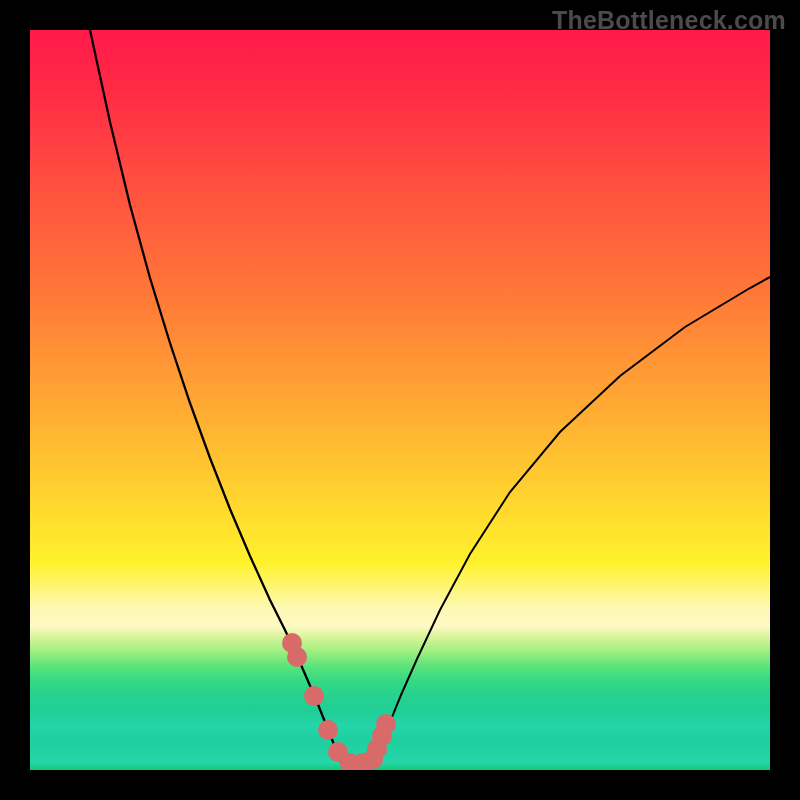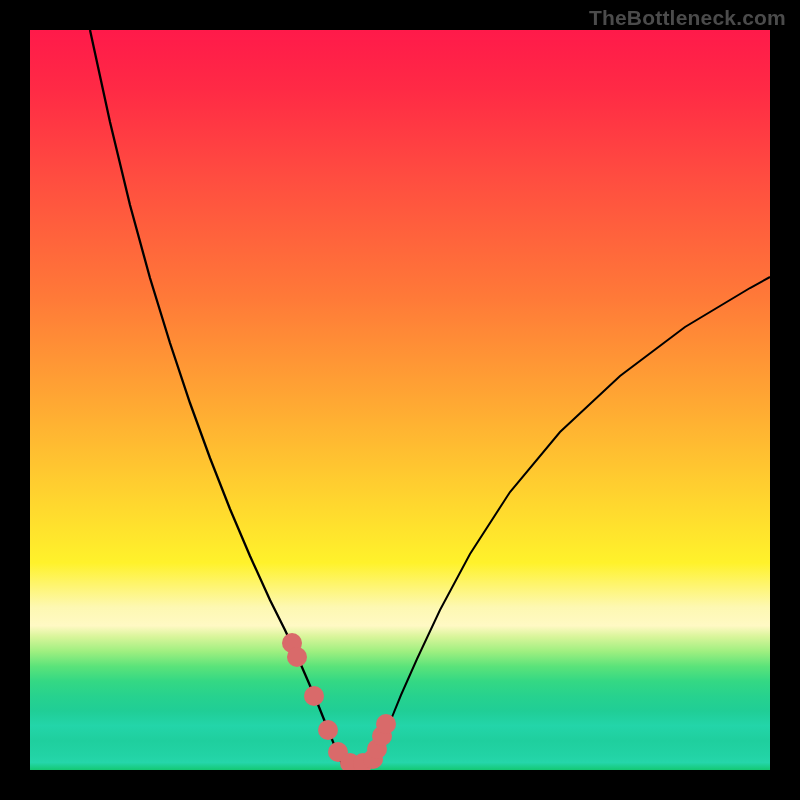--- a/index.html
+++ b/index.html
@@ -46,21 +46,21 @@
       #22d3a5 98%,
       #25d6aa 99%,
       #14c872 100%
     );
   }
   .watermark {
     position: absolute;
     top: 6px;
     right: 14px;
     font-family: Arial, Helvetica, sans-serif;
-    font-size: 21px;
+    font-size: 25px;
     font-weight: 600;
     color: #4b4b4b;
     letter-spacing: 0.2px;
   }
   svg.curves {
     position: absolute;
     left: 0;
     top: 0;
     width: 100%;
     height: 100%;

